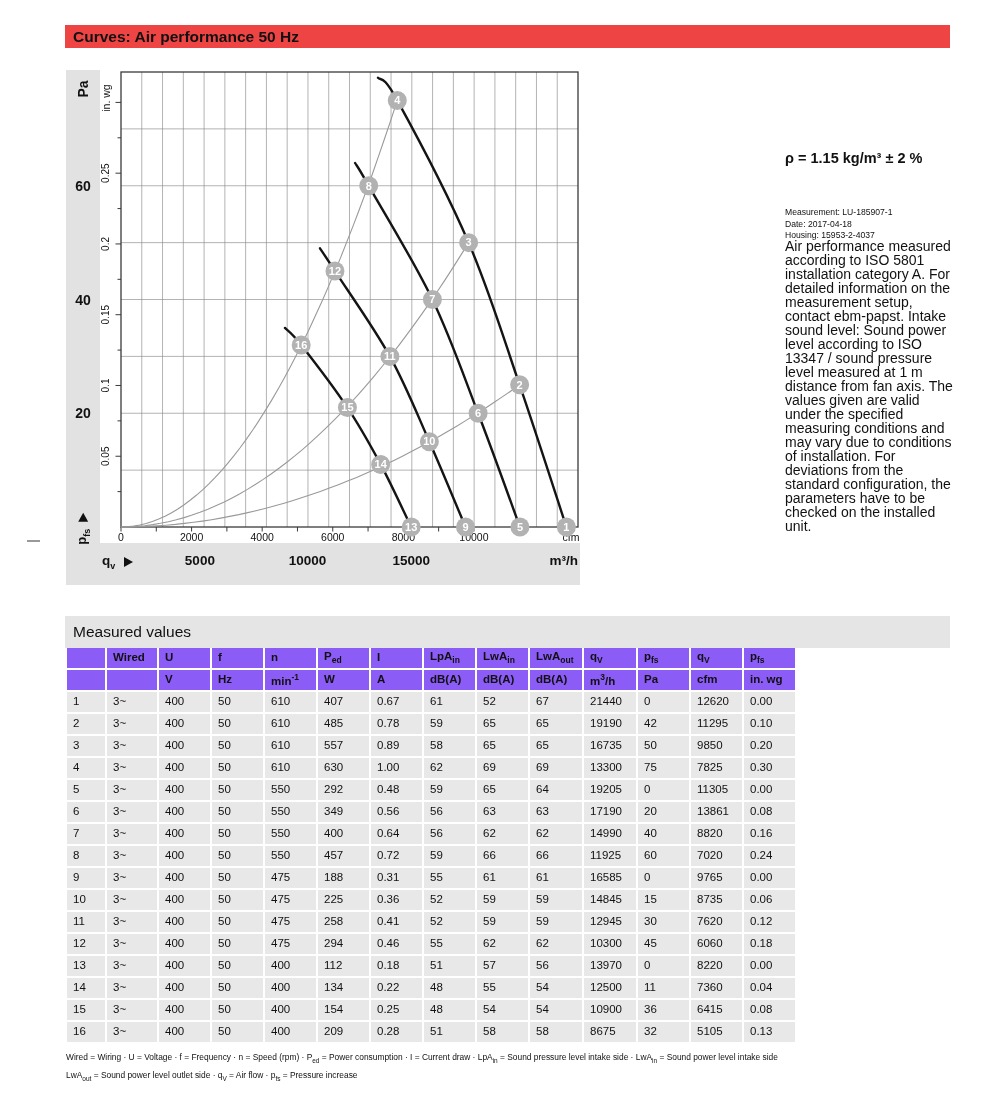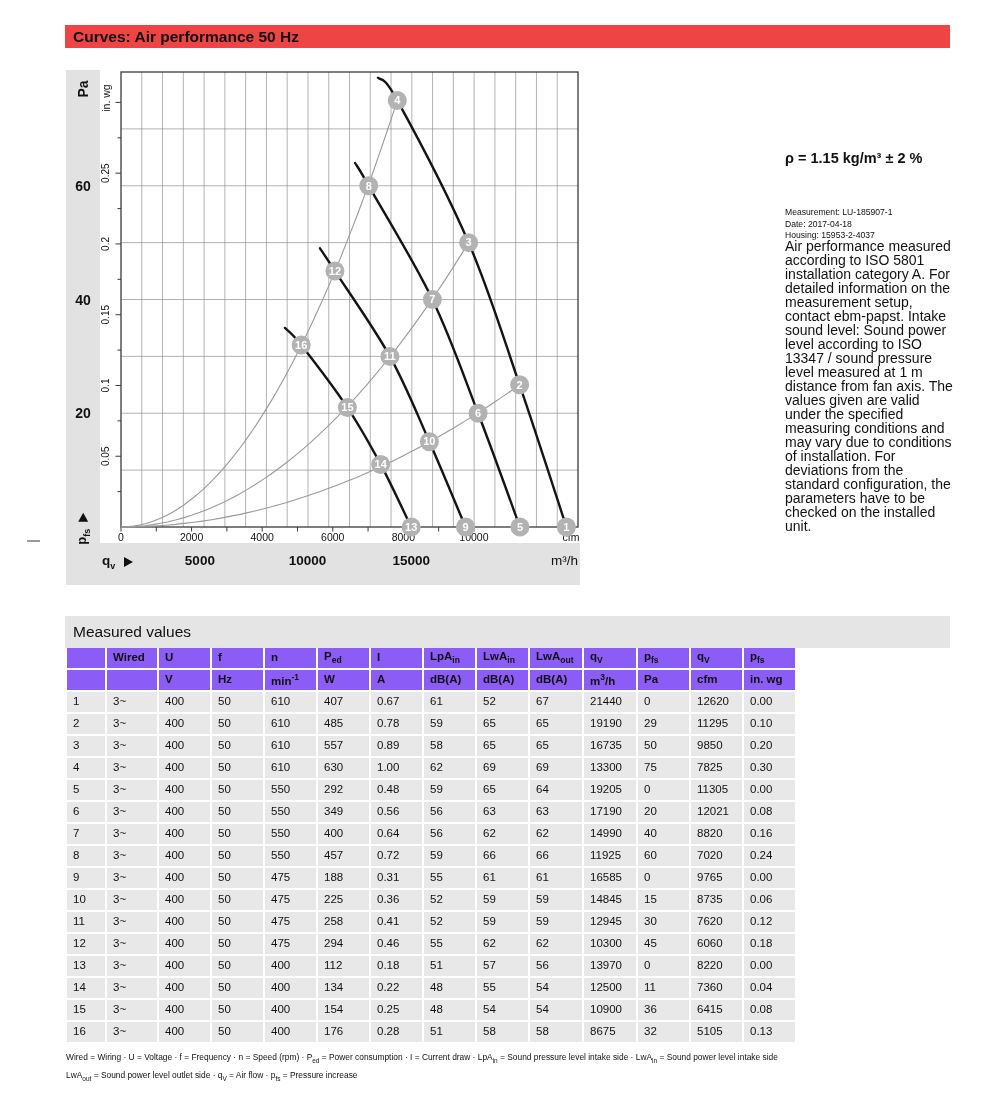--- a/index.html
+++ b/index.html
@@ -20,21 +20,21 @@
   .pa-label{position:absolute;left:66px;width:34px;text-align:center;font-weight:bold;font-size:14px;height:18px;line-height:18px;}
   .pfs-block{left:66px;top:498px;width:34px;height:62px;display:flex;align-items:center;justify-content:center;}
   .pfs-inner{transform:rotate(-90deg);display:flex;align-items:center;white-space:nowrap;font-weight:bold;font-size:13px;}
   .pfs-inner sub{font-size:9px;}
   .tri-right{width:0;height:0;border-left:9px solid #111;border-top:5px solid transparent;border-bottom:5px solid transparent;display:inline-block;}
   .pfs-inner .tri-right{margin-left:7px;}
   .qv-block{left:102px;top:553px;display:flex;align-items:center;font-weight:bold;font-size:13.5px;}
   .qv-block sub{font-size:9px;}
   .qv-block .tri-right{margin-left:9px;}
   .band-num{position:absolute;top:553px;width:80px;text-align:left;font-weight:bold;font-size:13.5px;}
-  .band-unit{position:absolute;top:553px;left:518px;width:60px;text-align:right;font-weight:normal;font-size:13.5px;}
+  .band-unit{position:absolute;top:553px;left:518px;width:60px;text-align:right;font-weight:bold;font-size:13.5px;}
   .edge-dash{left:27px;top:540px;width:13px;border-top:2px solid #999;}
   .rho{left:785px;top:150px;font-weight:bold;font-size:14.5px;}
   .meta{left:785px;top:182px;font-size:8.6px;line-height:11.5px;margin-top:25px;}
   .note{left:785px;top:239px;width:170px;font-size:14px;line-height:14px;}
   table.mtable{position:absolute;left:65px;top:646px;width:731px;border-collapse:separate;border-spacing:2px;table-layout:fixed;}
   table.mtable th,table.mtable td{height:20px;padding:0 0 0 6px;text-align:left;vertical-align:middle;font-size:11.5px;line-height:1;overflow:hidden;white-space:nowrap;}
   table.mtable th{background:#8b5cf6;font-weight:bold;}
   table.mtable td{background:#e8e8e8;font-weight:normal;}
   table.mtable sub{font-size:8.5px;}
   table.mtable sup{font-size:8.5px;}
@@ -275,21 +275,21 @@
         <td>3~</td>
         <td>400</td>
         <td>50</td>
         <td>610</td>
         <td>485</td>
         <td>0.78</td>
         <td>59</td>
         <td>65</td>
         <td>65</td>
         <td>19190</td>
-        <td>29</td>
+        <td>42</td>
         <td>11295</td>
         <td>0.10</td>
       </tr>
       <tr>
         <td>3</td>
         <td>3~</td>
         <td>400</td>
         <td>50</td>
         <td>610</td>
         <td>557</td>
@@ -340,21 +340,21 @@
         <td>400</td>
         <td>50</td>
         <td>550</td>
         <td>349</td>
         <td>0.56</td>
         <td>56</td>
         <td>63</td>
         <td>63</td>
         <td>17190</td>
         <td>20</td>
-        <td>12021</td>
+        <td>13861</td>
         <td>0.08</td>
       </tr>
       <tr>
         <td>7</td>
         <td>3~</td>
         <td>400</td>
         <td>50</td>
         <td>550</td>
         <td>400</td>
         <td>0.64</td>
@@ -493,21 +493,21 @@
         <td>36</td>
         <td>6415</td>
         <td>0.08</td>
       </tr>
       <tr>
         <td>16</td>
         <td>3~</td>
         <td>400</td>
         <td>50</td>
         <td>400</td>
-        <td>176</td>
+        <td>209</td>
         <td>0.28</td>
         <td>51</td>
         <td>58</td>
         <td>58</td>
         <td>8675</td>
         <td>32</td>
         <td>5105</td>
         <td>0.13</td>
       </tr>
     </tbody>

